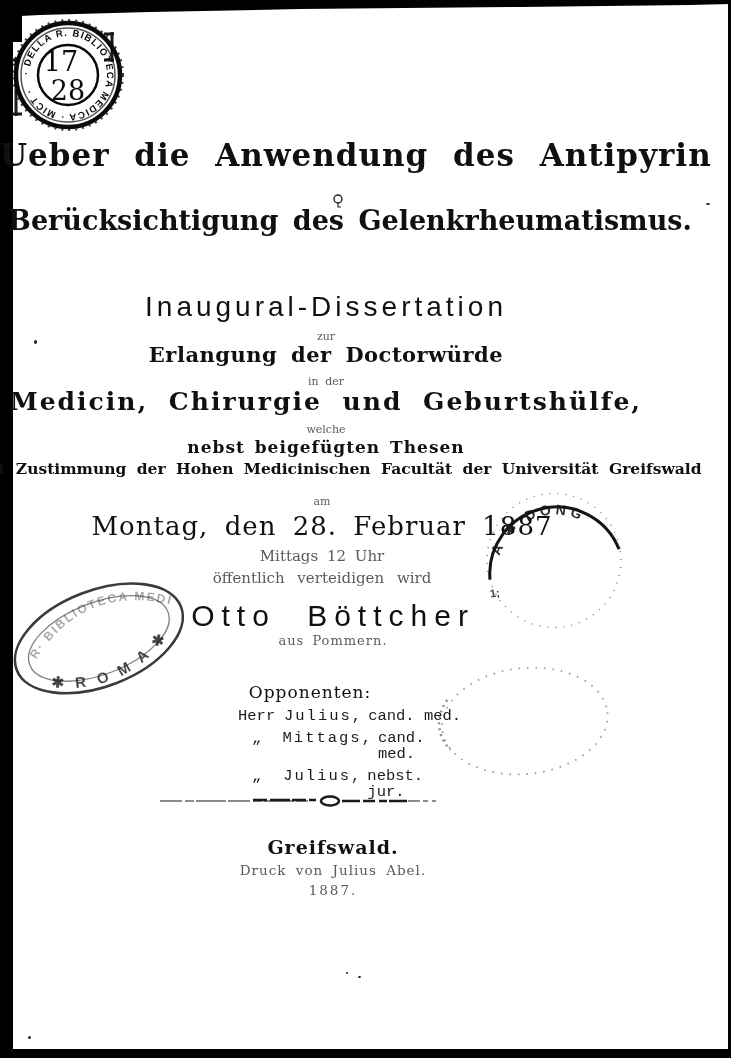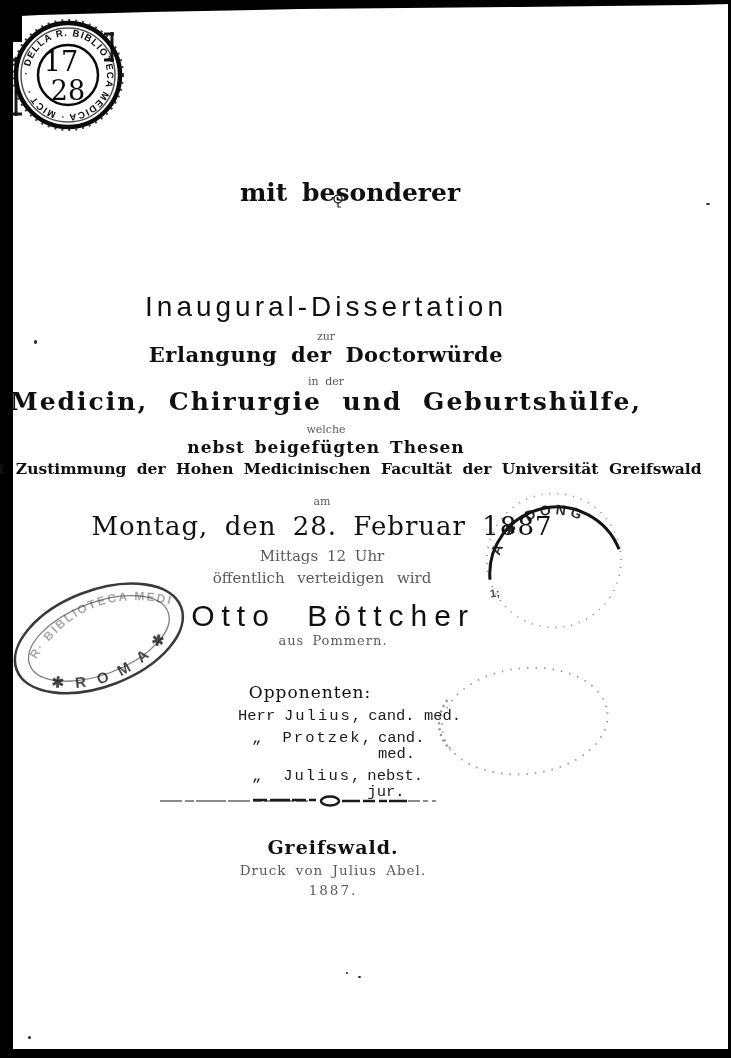--- a/index.html
+++ b/index.html
@@ -81,21 +81,22 @@
     <circle cx="60" cy="61" r="47" fill="none" stroke="#0a0a0a" stroke-width="1.5" opacity=".7"></circle>
     <circle cx="60" cy="61" r="30" fill="none" stroke="#0a0a0a" stroke-width="2.5"></circle>
     <text font-family="Liberation Sans, sans-serif" font-size="9.5" font-weight="bold" fill="#0a0a0a" letter-spacing="1.2">
       <textPath href="#ringPath">· DELLA R. BIBLIOTECA MEDICA · MICT ·</textPath>
     </text>
     <text x="53" y="57" font-size="27" font-family="DejaVu Serif, serif" fill="#0a0a0a" text-anchor="middle">17</text>
     <text x="60" y="86" font-size="27" font-family="DejaVu Serif, serif" fill="#0a0a0a" text-anchor="middle">28</text>
     <circle cx="60" cy="61" r="55" fill="none" stroke="#0a0a0a" stroke-width="2" stroke-dasharray="2 5" opacity=".8"></circle>
   </svg>
 
-  <div class="line t2 serif-b">mit besonderer</div>
+  <div class="line t1 serif-b">Ueber die Anwendung des Antipyrin</div>
+  <div class="line t3 serif-b">Berücksichtigung des Gelenkrheumatismus.</div>
 
   <div class="line inaug sans shift-mid">Inaugural-Dissertation</div>
   <div class="line zur faded shift-mid">zur</div>
   <div class="line erl serif-b shift-mid">Erlangung der Doctorwürde</div>
   <div class="line inder faded shift-mid">in der</div>
   <div class="line fac serif-b shift-mid">Medicin, Chirurgie und Geburtshülfe,</div>
   <div class="line welche faded shift-mid">welche</div>
   <div class="line thesen serif-b shift-mid">nebst beigefügten Thesen</div>
   <div class="line zust serif-b shift-mid">mit Zustimmung der Hohen Medicinischen Facultät der Universität Greifswald</div>
   <div class="line am faded shift-date">am</div>
@@ -108,21 +109,21 @@
 
   <div class="line opp-head">Opponenten:</div>
   <div class="opp-block">
     <div class="opp-row">
       <span class="opp-prefix">Herr</span>
       <span class="opp-surname">Julius,</span>
       <span>cand. med.</span>
     </div>
     <div class="opp-row">
       <span class="opp-prefix">„</span>
-      <span class="opp-surname">Protzek,</span>
+      <span class="opp-surname">Mittags,</span>
       <span>cand. med.</span>
     </div>
     <div class="opp-row">
       <span class="opp-prefix">„</span>
       <span class="opp-surname">Julius,</span>
       <span>nebst. jur.</span>
     </div>
   </div>
 
   <svg style="left:158px;top:793px;" width="280" height="16" viewBox="0 0 280 16">

